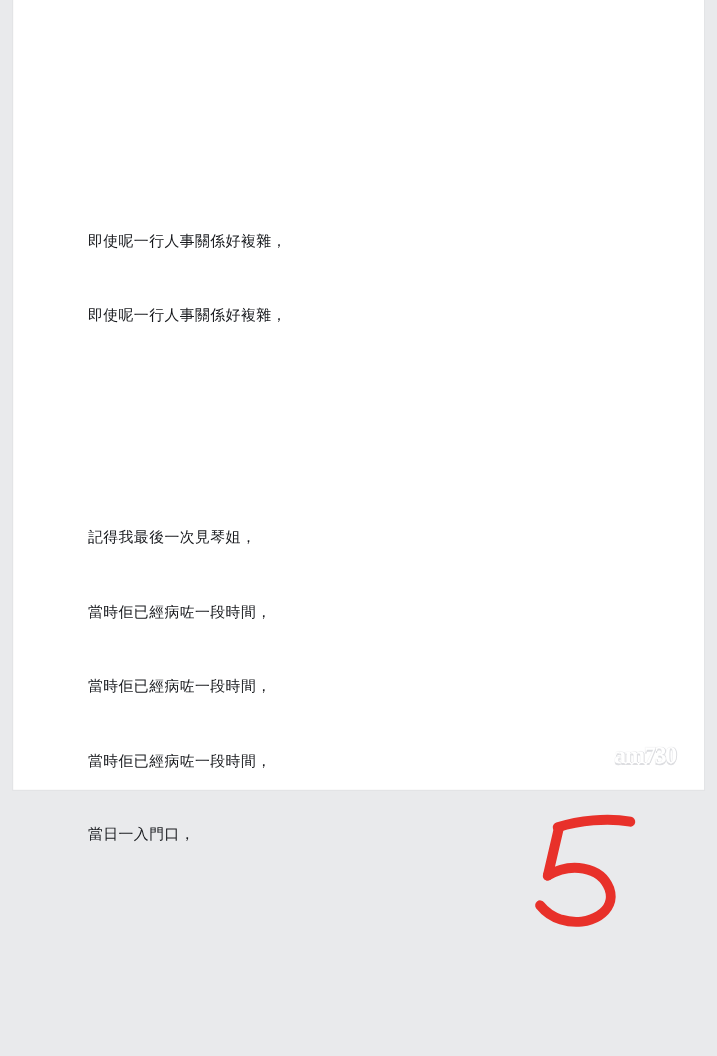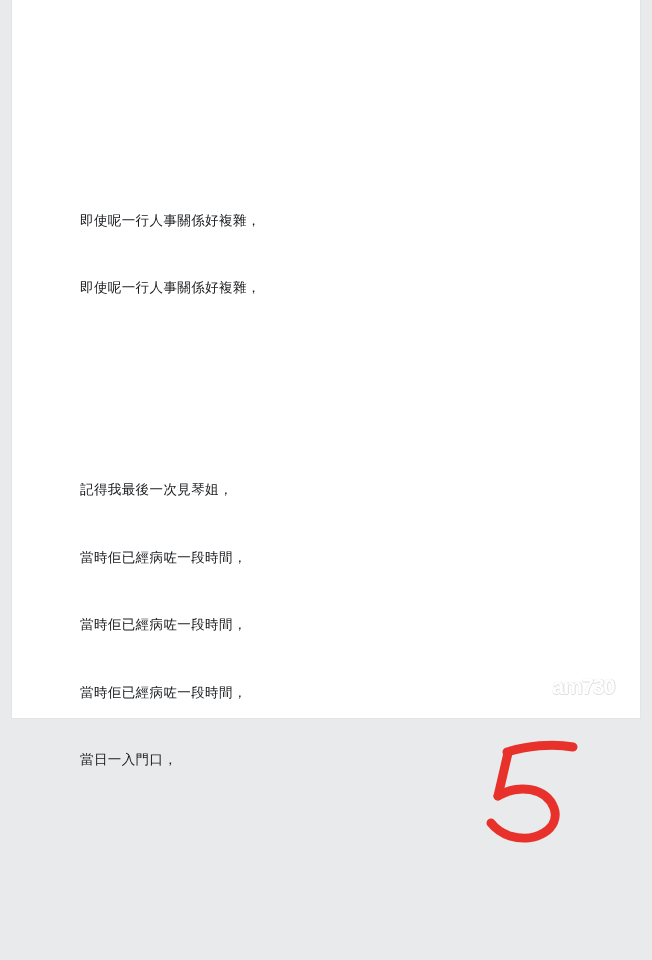--- a/index.html
+++ b/index.html
@@ -56,21 +56,21 @@
     width: 120px;
     height: 120px;
     pointer-events: none;
   }
   #mark svg { display: block; }
   
   #watermark {
     position: absolute;
     right: 26px;
     bottom: 18px;
-    font-family: Liberation Sans, sans-serif;
+    font-family: Liberation Serif, serif;
     font-size: 22px;
     font-weight: 700;
     letter-spacing: -1px;
     color: #ffffff;
     text-shadow: 0 0 1px #d9dadd, 0 1px 0 #dcdde0, 1px 0 0 #dcdde0;
     opacity: 0.95;
   }
   #watermark .num {
     letter-spacing: -1.5px;
   }

